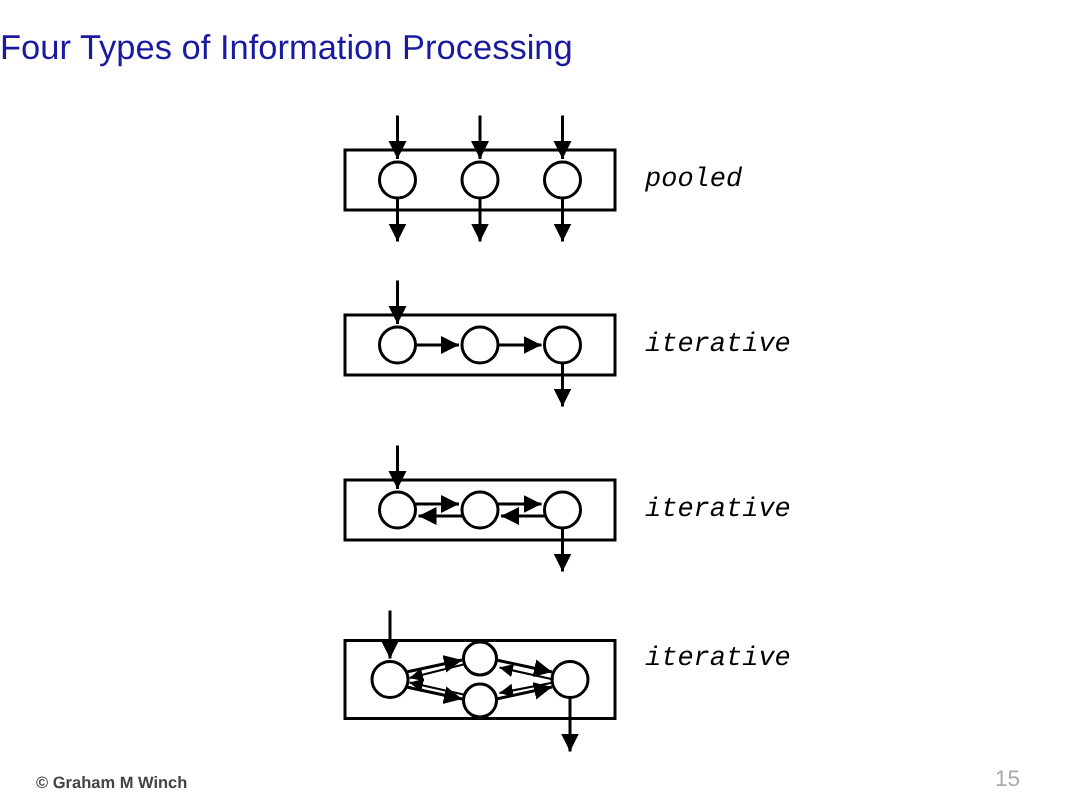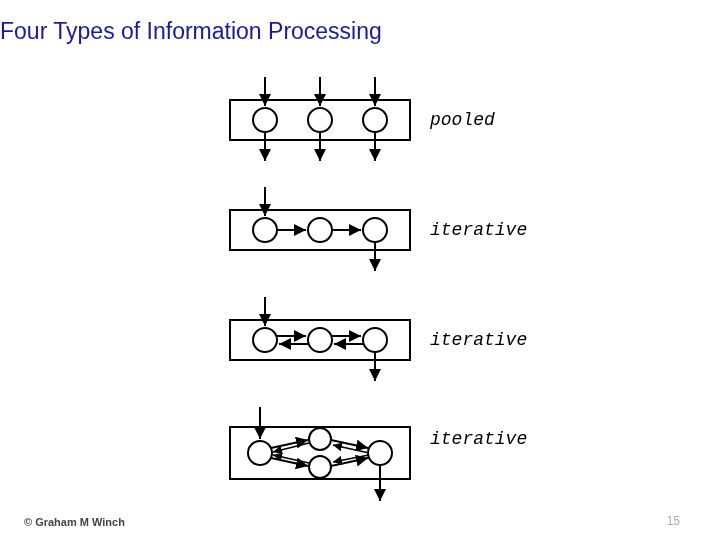--- a/index.html
+++ b/index.html
@@ -43,21 +43,21 @@
     bottom: 12px;
     left: 24px;
     font-size: 11px;
     color: #444;
     font-weight: bold;
   }
   .page-num {
     position: absolute;
     bottom: 12px;
     right: 40px;
-    font-size: 12px;
+    font-size: 15px;
     color: #aaa;
   }
   svg { display: block; }
 </style>
 </head>
 <body>
 
 <div class="title">Four Types of Information Processing</div>
 
 <div class="diagram-row" style="top:75px;">

